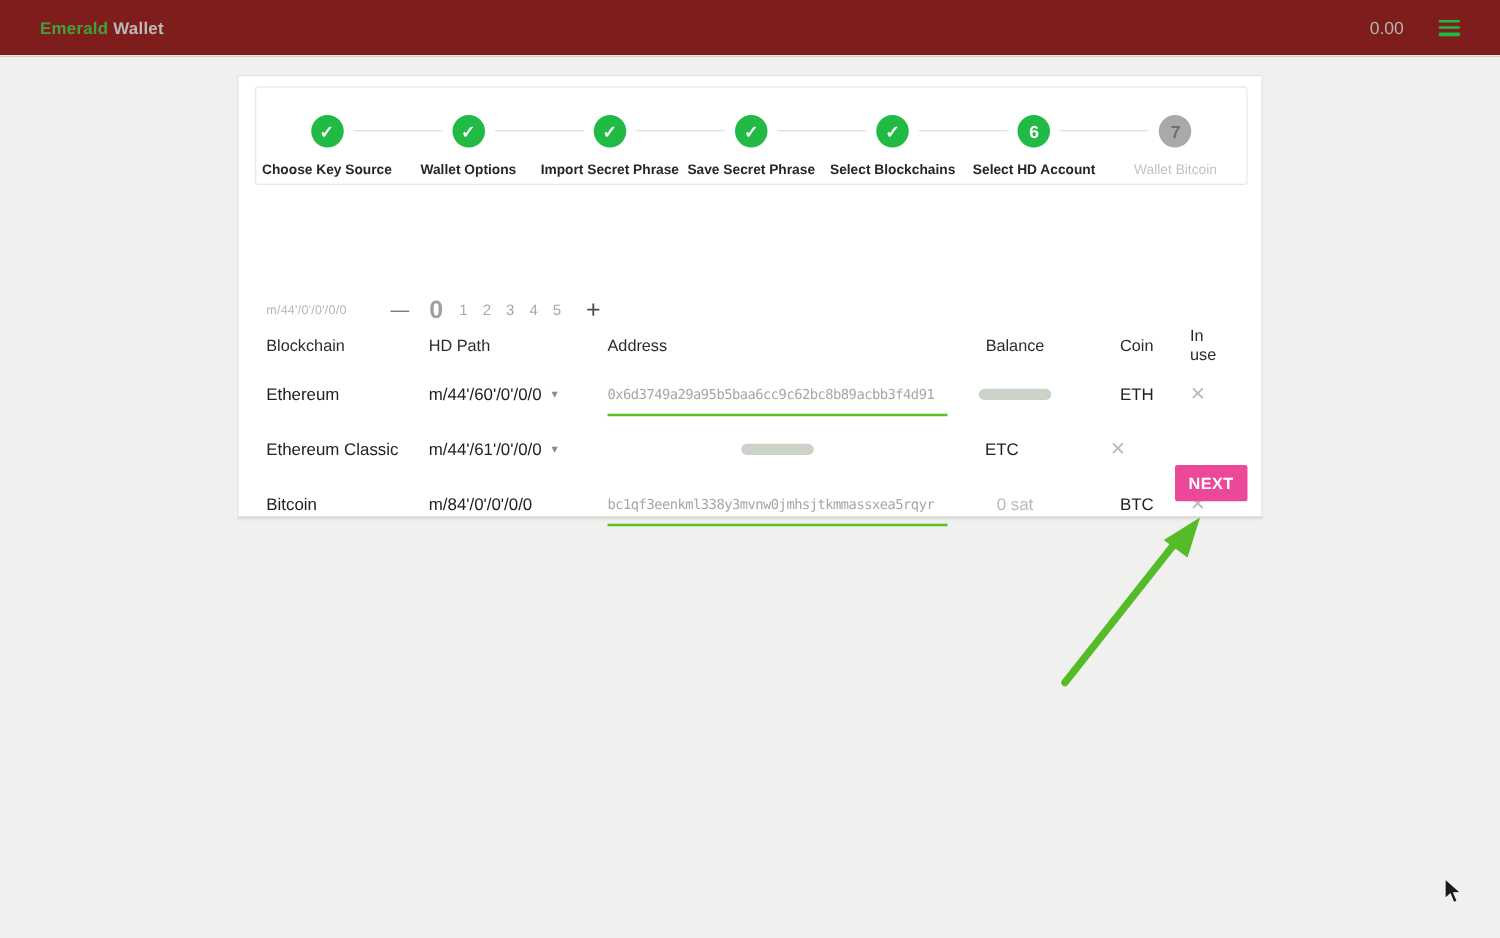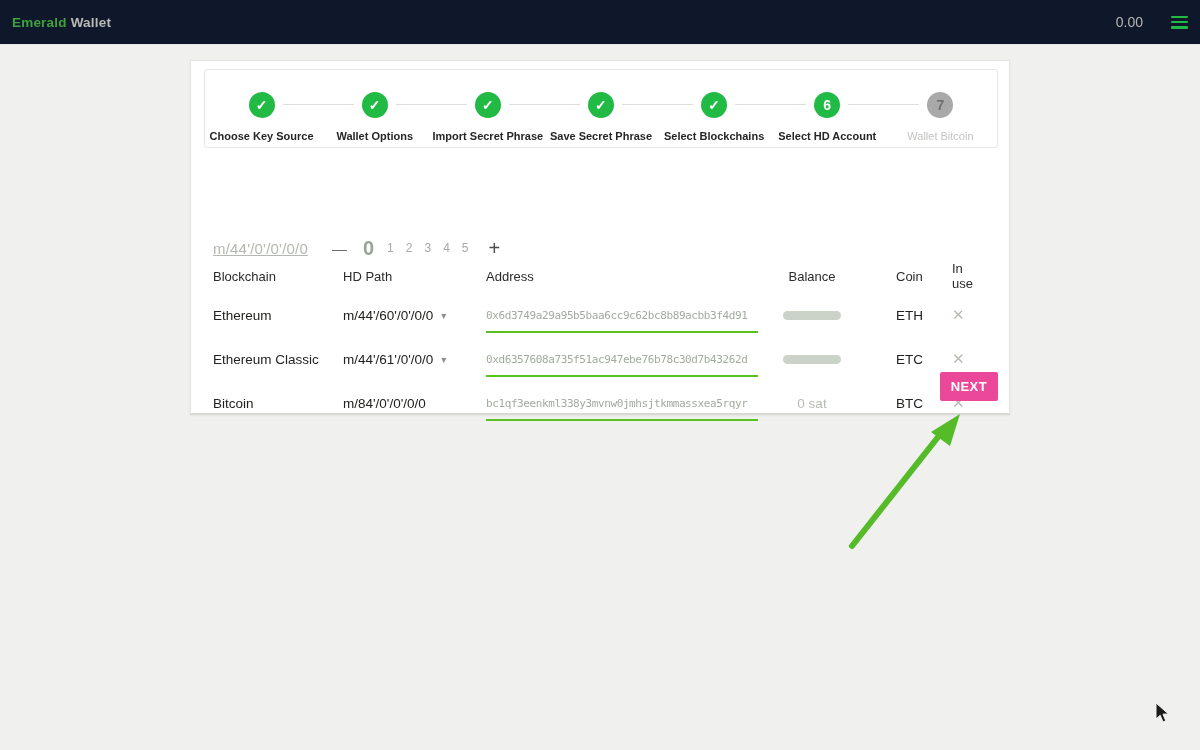--- a/index.html
+++ b/index.html
@@ -1,22 +1,22 @@
 <!DOCTYPE html>
 <html><head>
 <meta charset="utf-8">
 <style>
   * { margin:0; padding:0; box-sizing:border-box; }
   html,body { width:1200px; height:750px; }
   body { background:#f0f0ee; font-family:"Liberation Sans", sans-serif; position:relative; overflow:hidden; }
 
   
-  .topbar { position:absolute; left:0; top:0; width:1200px; height:45px; background:#0f172a;
+  .topbar { position:absolute; left:0; top:0; width:1200px; height:45px; background:#7f1d1d;
             border-bottom:1px solid #e7e7e5; display:flex; align-items:center;
-            justify-content:space-between; padding:0 12px; }
+            justify-content:space-between; padding:0 32px; }
   .brand { font-size:13.5px; font-weight:bold; letter-spacing:.2px; }
   .brand .primary { color:#3fa23c; }
   .brand .secondary { color:#b9b9b6; font-weight:bold; }
   .topbar-right { display:flex; align-items:center; gap:28px; }
   .total-balance { font-size:14px; color:#b5b5b2; }
   .menu-icon { width:17px; height:13px; display:flex; flex-direction:column; justify-content:space-between; cursor:pointer; }
   .menu-icon span { display:block; height:2.6px; background:#21ba45; border-radius:1px; }
 
   
   .card { position:absolute; left:190px; top:60px; width:820px; height:355px; background:#ffffff;
@@ -29,21 +29,21 @@
   .step + .step::before { content:""; position:absolute; top:12px; height:1px; background:#dfdfdd;
              left:calc(-50% + 21px); right:calc(50% + 21px); }
   .step-circle { width:26px; height:26px; border-radius:50%; background:#21ba45; color:#ffffff;
              display:flex; align-items:center; justify-content:center; font-size:14px; font-weight:bold; z-index:1; }
   .step-circle.pending { background:#a9a9a9; color:#6f6f6f; }
   .step-label { margin-top:12px; font-size:11px; font-weight:bold; color:#262626; white-space:nowrap; }
   .step-label.pending { color:#c3c3c0; font-weight:normal; }
 
   
   .selector { position:absolute; left:22px; top:172px; height:30px; display:flex; align-items:center; }
-  .base-path { font-size:15px; color:#b4b8b0; margin-right:24px; letter-spacing:.2px;text-decoration:underline; }
+  .base-path { font-size:10px; color:#b4b8b0; margin-right:35px; letter-spacing:.2px; }
   .btn-minus { font-size:15px; color:#6d6d6a; margin-right:16px; cursor:pointer; border:none; background:none;
                font-family:"Liberation Sans", sans-serif; }
   .btn-plus  { font-size:20px; color:#4c4c4a; margin-left:8px; cursor:pointer; border:none; background:none;
                font-family:"Liberation Sans", sans-serif; }
   .acct { font-size:12px; color:#a6aaa1; margin-right:12px; cursor:pointer; }
   .acct.selected { font-size:20px; font-weight:bold; color:#9aa29a; margin-right:13px; }
 
   
   .table { position:absolute; left:22px; top:198px; width:773px; }
   .trow { display:grid; grid-template-columns:130px 143px 272px 108px 64px 56px; align-items:center; }
@@ -158,23 +158,20 @@
       <div class="cell coin-col">ETH</div>
       <div class="cell inuse-col close-x">✕</div>
     </div>
 
     <div class="trow tdata">
       <div class="cell">Ethereum Classic</div>
       <div class="cell hdpath-cell">
         <span>m/44'/61'/0'/0/0</span>
         <span class="caret">▾</span>
       </div>
-      <div class="cell">
-          <div class="address-field">0xd6357608a735f51ac947ebe76b78c30d7b43262d</div>
-        </div>
       <div class="cell right"><span class="balance-pill"></span></div>
       <div class="cell coin-col">ETC</div>
       <div class="cell inuse-col close-x">✕</div>
     </div>
 
     <div class="trow tdata">
       <div class="cell">Bitcoin</div>
       <div class="cell hdpath-cell">
         <span>m/84'/0'/0'/0/0</span>
       </div>

